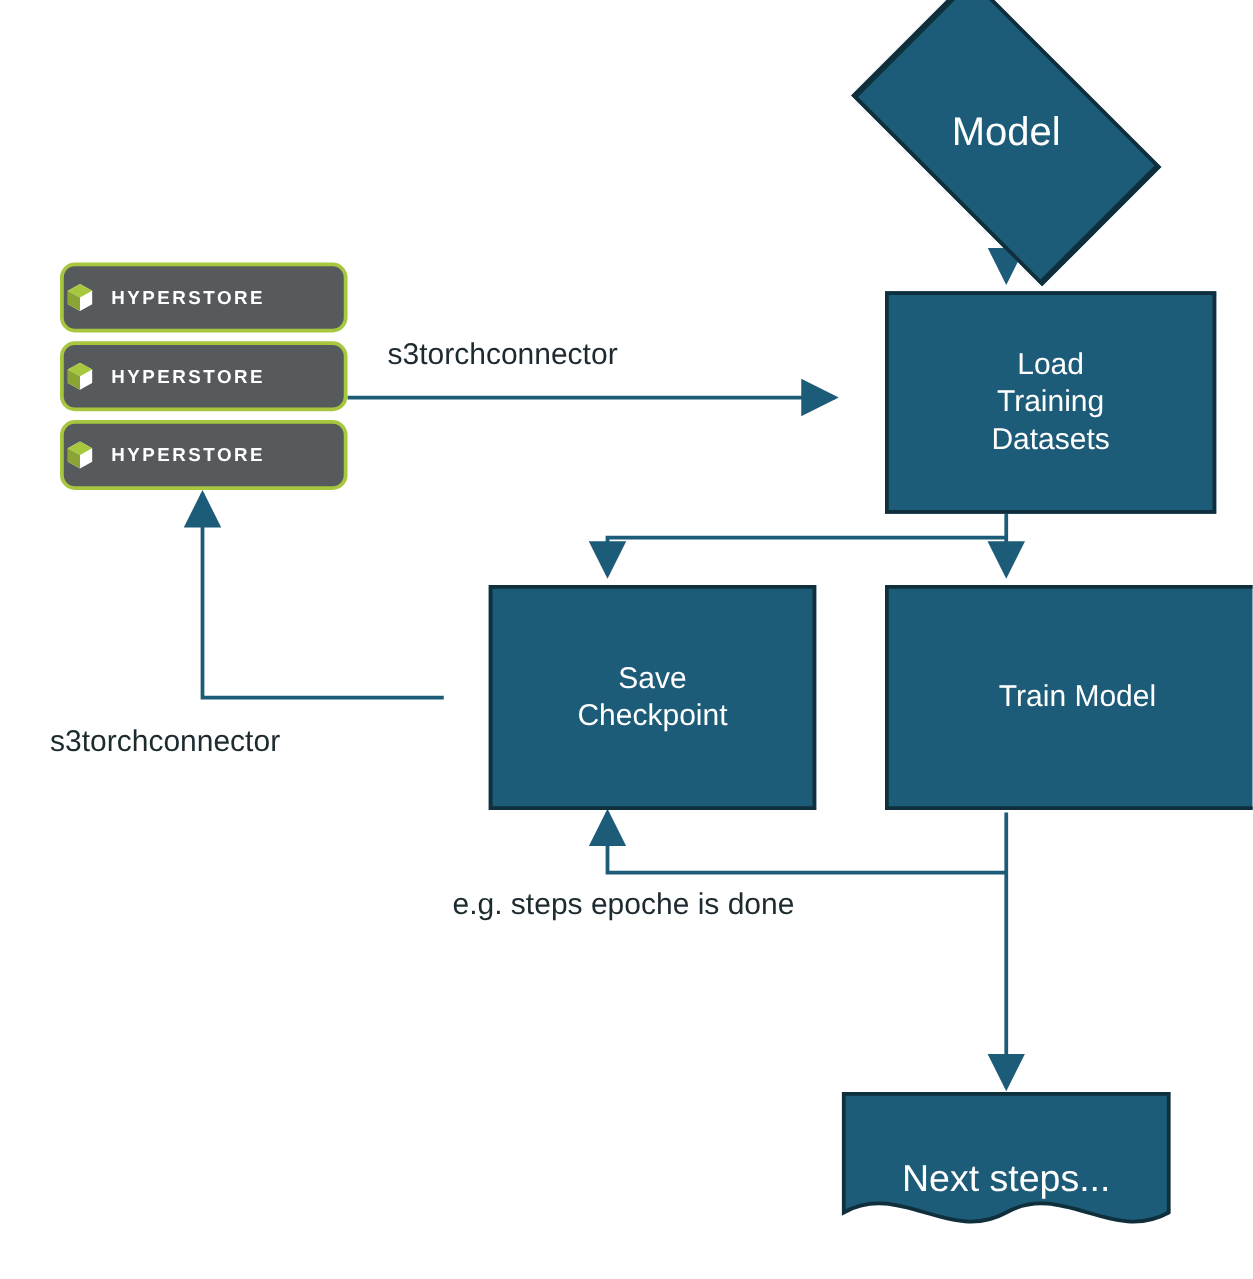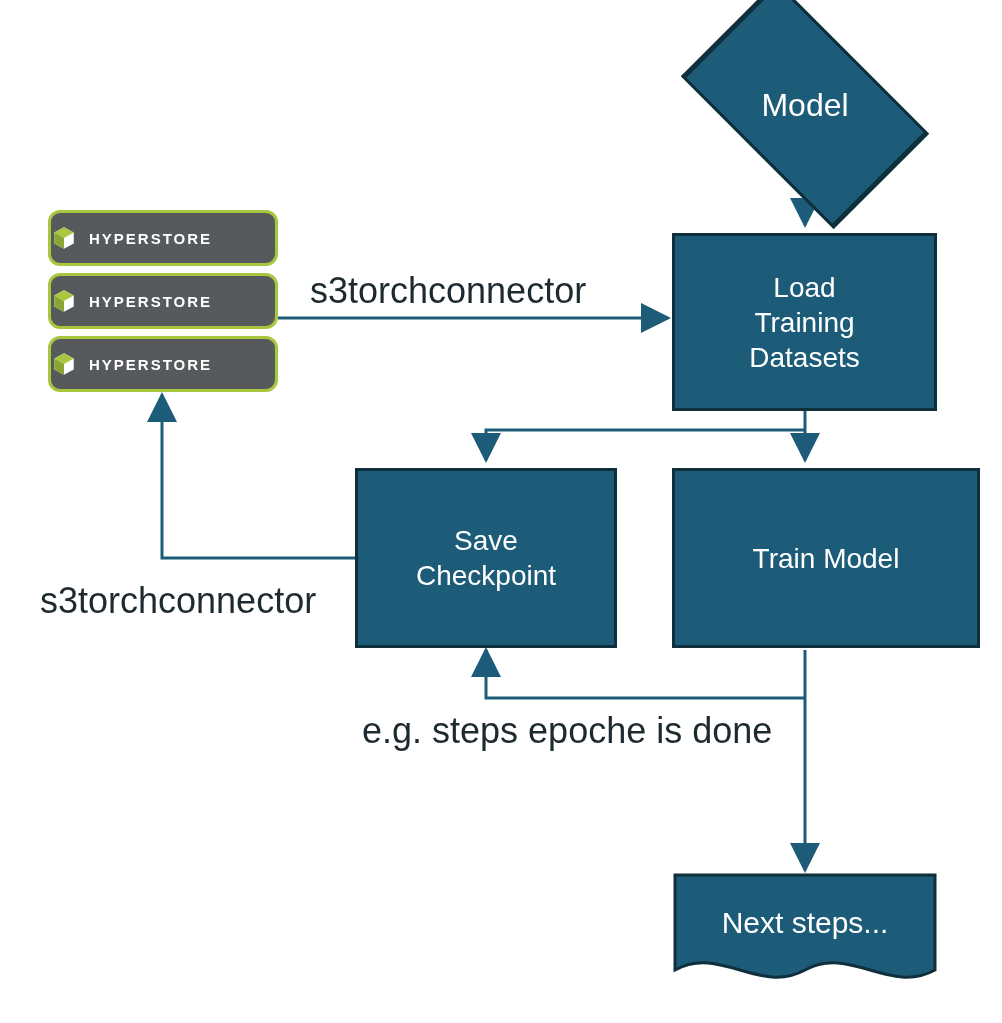--- a/index.html
+++ b/index.html
@@ -20,24 +20,25 @@
   
   .box {
     position: absolute;
     background: #1d5c78;
     color: #ffffff;
     border: 3px solid #0f2f3c;
     display: flex;
     align-items: center;
     justify-content: center;
     text-align: center;
-    font-size: 28px;
+    font-size: 24px;
     line-height: 1.25;
     box-sizing: border-box;
     padding: 8px 10px;
+    margin-left: 36px;
   }
   
   .diamond-wrap {
     position: absolute;
     width: 240px;
     height: 140px;
   }
   .diamond-shape {
     position: absolute;
     left: 50%;
@@ -57,20 +58,21 @@
     justify-content: center;
     color: #ffffff;
     font-size: 32px;
     z-index: 2;
   }
   
   .doc-shape {
     position: absolute;
     width: 260px;
     height: 100px;
+    margin-top: 21px;
   }
   .doc-label {
     position: absolute;
     left: 0; right: 0;
     top: 0;
     height: 95px;
     display: flex;
     align-items: center;
     justify-content: center;
     color: #ffffff;
@@ -97,21 +99,21 @@
     height: 26px;
     flex: 0 0 26px;
   }
   .hs-card .hs-label {
     font-size: 15px;
     font-weight: 600;
     letter-spacing: 2px;
   }
   .label {
     position: absolute;
-    font-size: 36px;
+    font-size: 24px;
     color: #1d2a30;
   }
   svg.connectors {
     position: absolute;
     left: 0;
     top: 0;
     width: 1002px;
     height: 1023px;
     pointer-events: none;
   }

